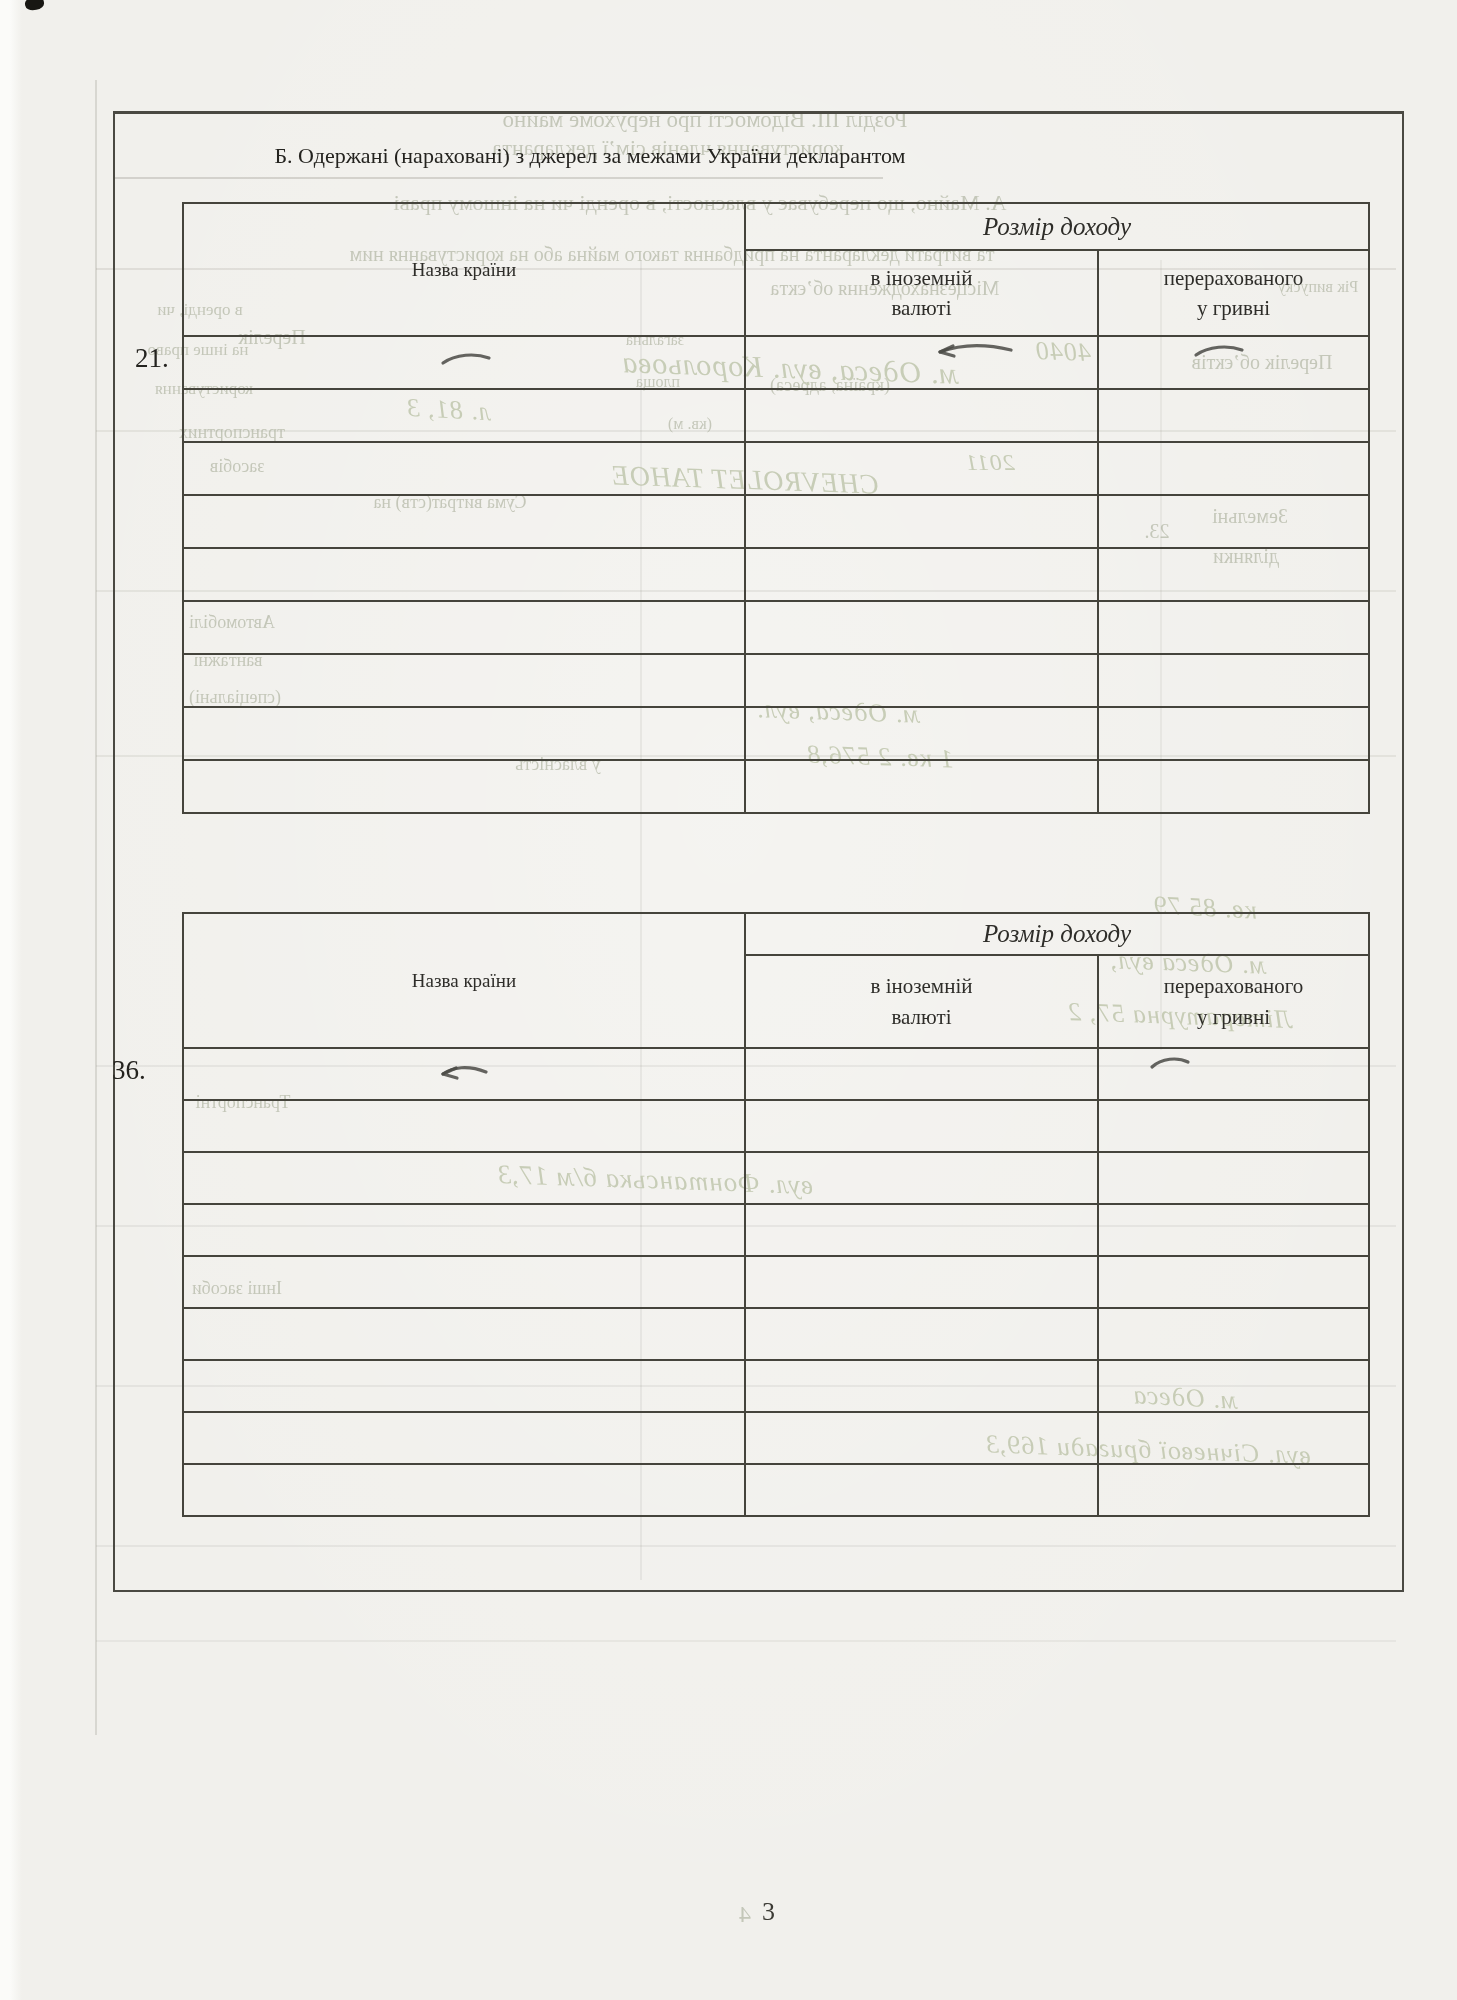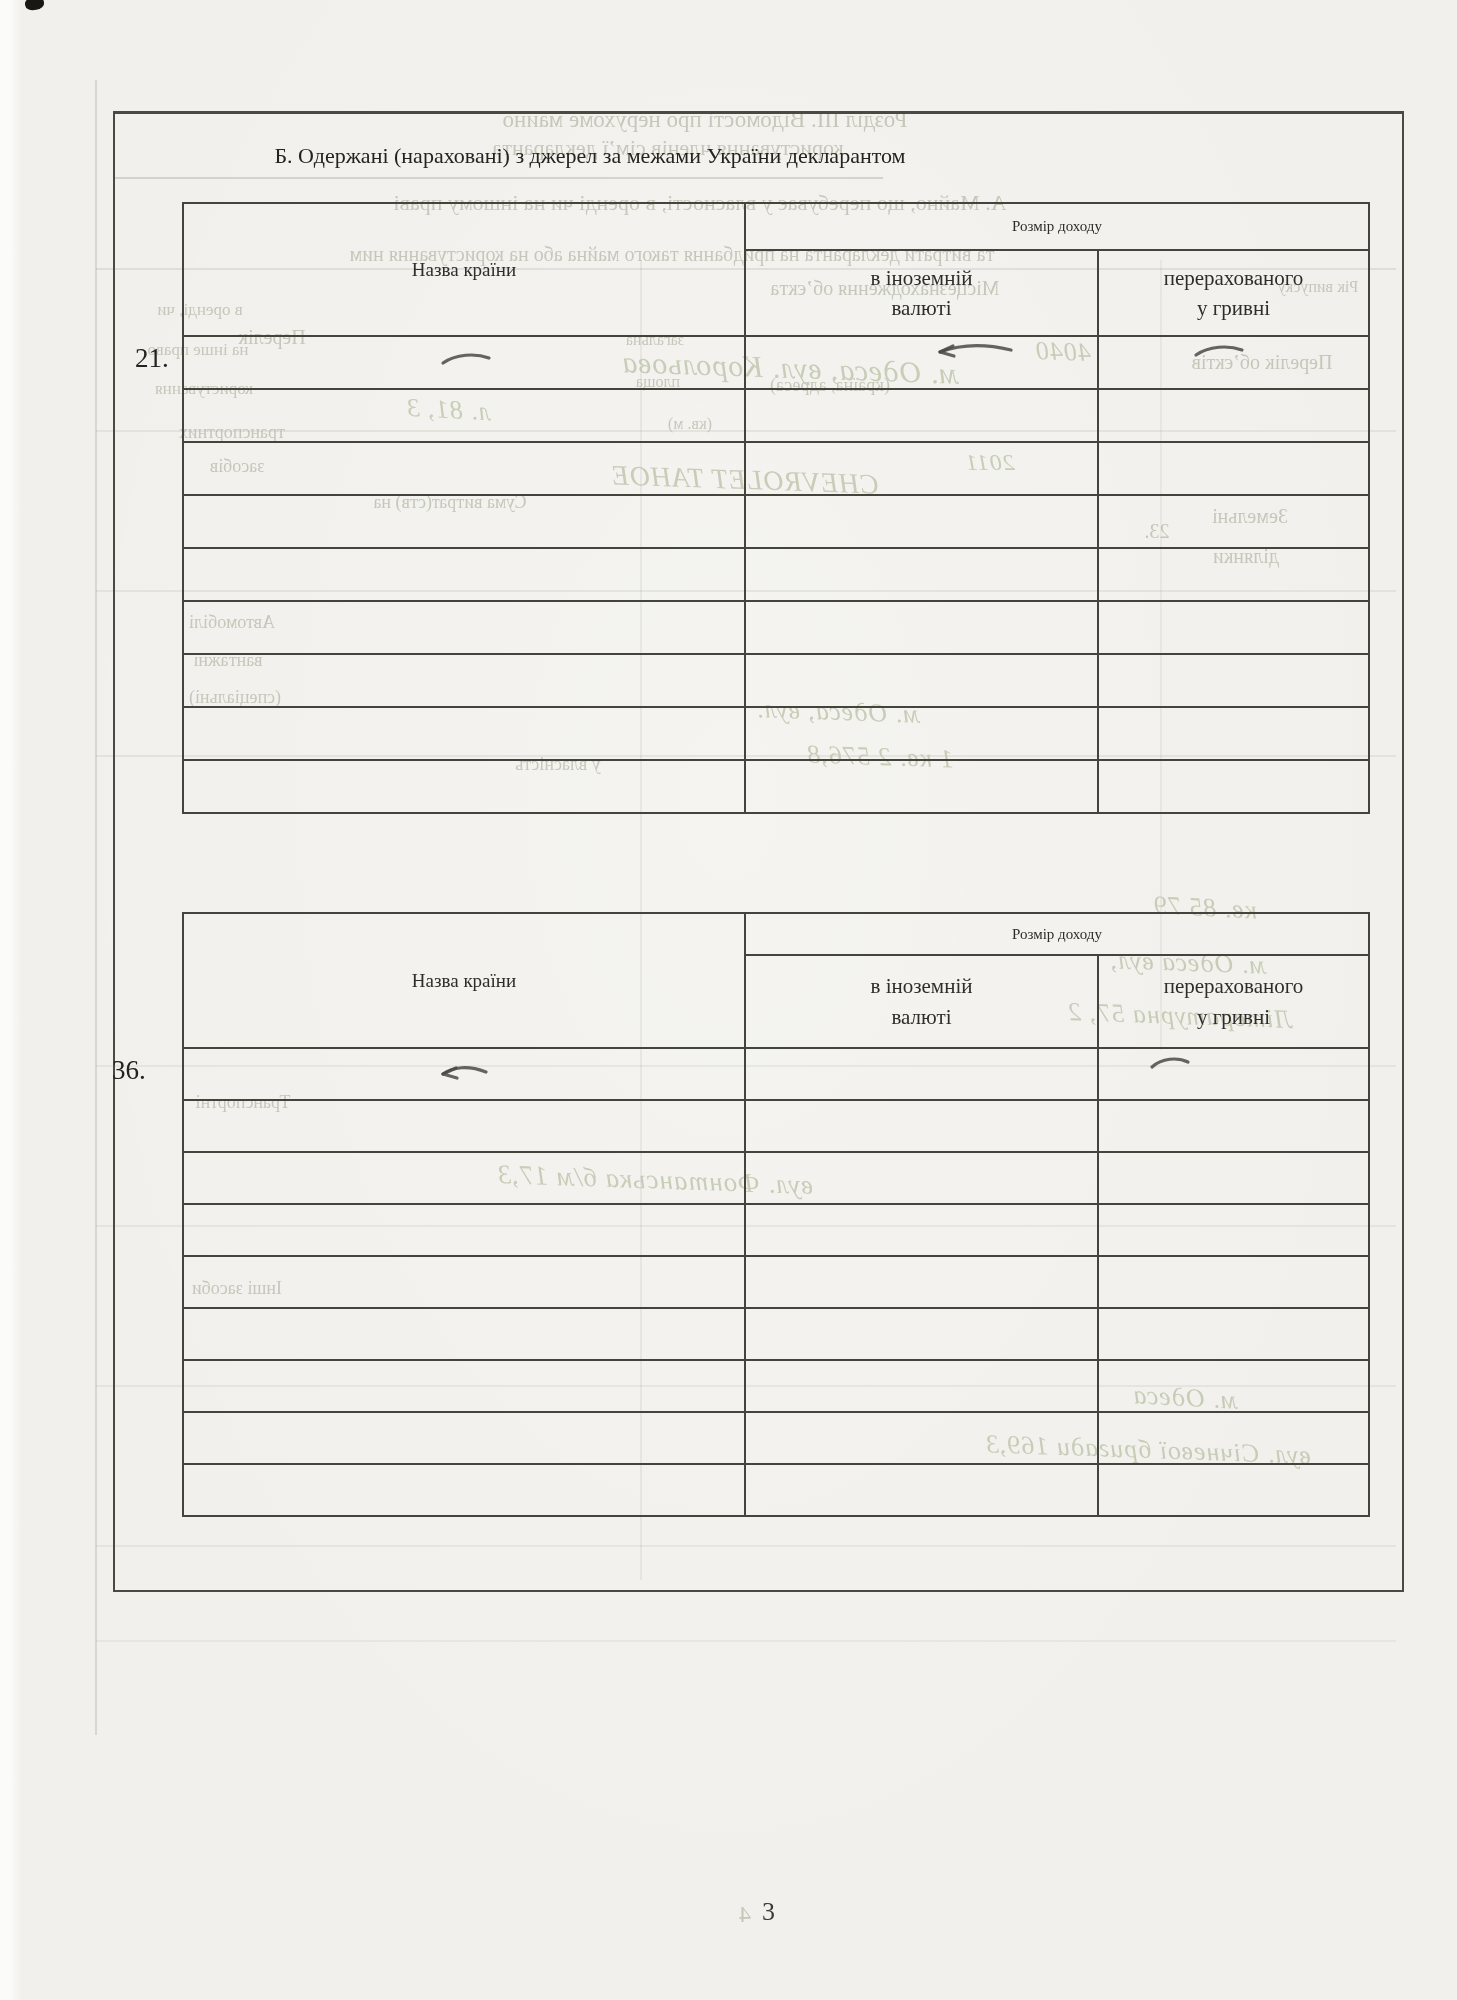--- a/index.html
+++ b/index.html
@@ -39,21 +39,21 @@
   #num21{left:135px;top:343px;}
   #num22{left:112px;top:1055px;}
   #pagenum{position:absolute;left:762px;top:1897px;font-size:26px;color:#3c3b35;z-index:4;}
   
   .tblwrap{position:absolute;z-index:3;}
   #t1{left:182px;top:202px;}
   #t2{left:182px;top:912px;}
   table.decl{border-collapse:collapse;table-layout:fixed;width:1186px;background:transparent;}
   table.decl td{border:2px solid #45443c;padding:0 6px;text-align:center;vertical-align:middle;background:transparent;}
   td.c1h{font-size:19px;}
-  td.inc{font-size:15px;}
+  td.inc{font-size:25px;font-style:italic;}
   td.c2h,td.c3h{font-size:21px;white-space:pre-line;line-height:1.45;}
   #t1 tr.band1 td{height:45px;}
   #t1 tr.band2 td{height:84px;}
   #t1 tr.drow td{height:51px;}
   #t2 tr.band1 td{height:40px;}
   #t2 tr.band2 td{height:91px;}
   #t2 tr.drow td{height:50px;}
   
   #marks{position:absolute;inset:0;z-index:5;}
   .mark{position:absolute;}

